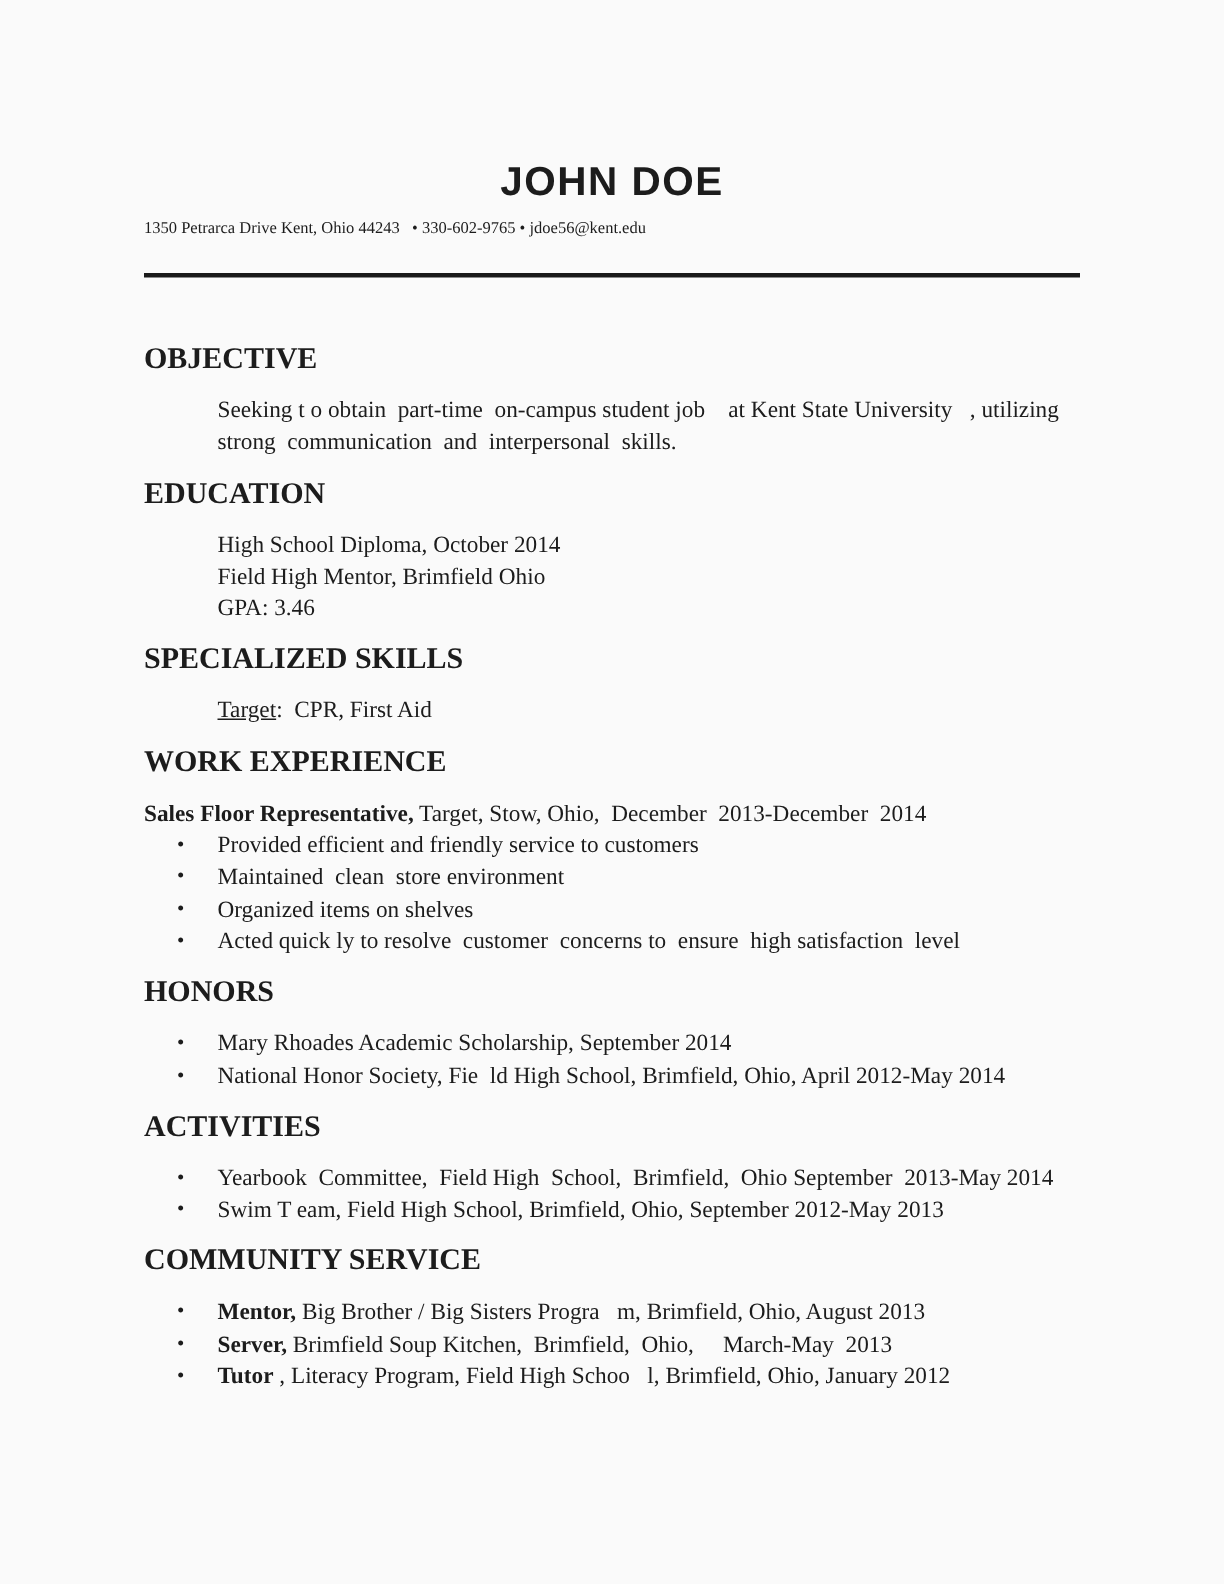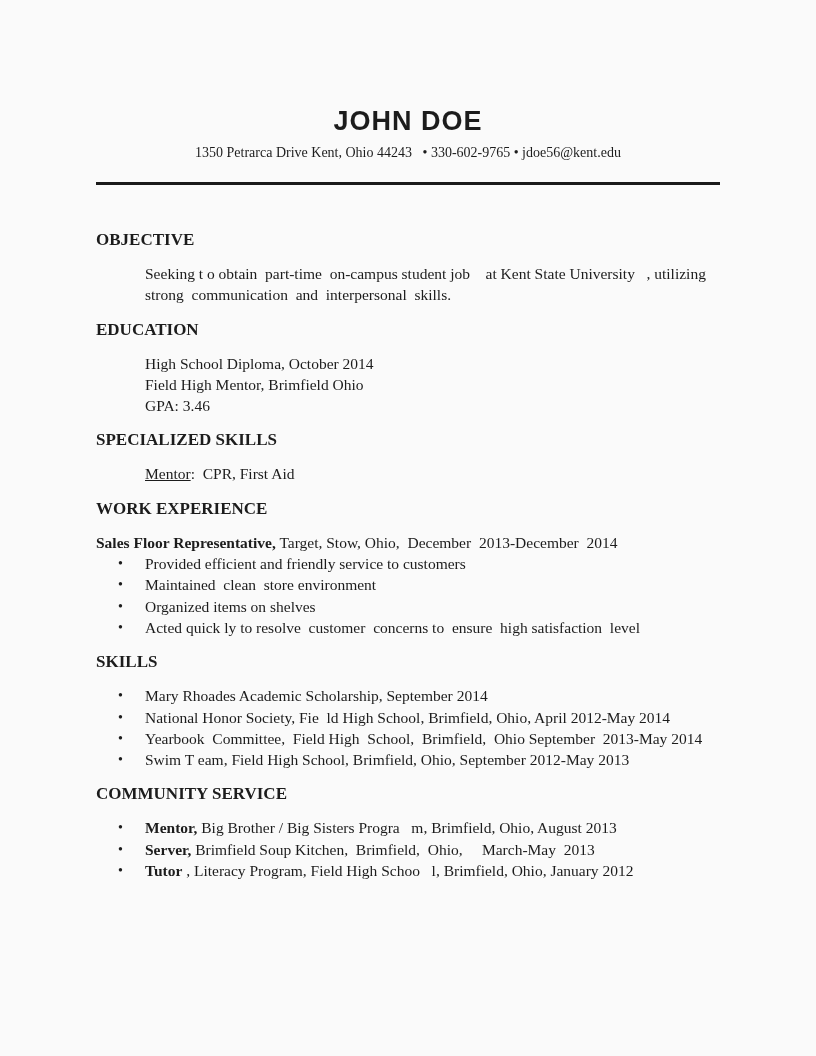--- a/index.html
+++ b/index.html
@@ -24,34 +24,34 @@
   .name {
     font-family: "Liberation Sans", sans-serif;
     font-weight: bold;
     font-size: 27px;
     line-height: 34px;
     letter-spacing: 1px;
     text-align: center;
     white-space: pre-wrap;
   }
   .contact {
-    font-size: 14px;
+    font-size: 11px;
     line-height: 21px;
     margin-top: 4px;
-    text-align: center;
+    text-align: left;
     white-space: pre-wrap;
   }
   .rule {
     height: 0;
     border-bottom: 3px solid #1a1a1a;
     margin-top: 19px;
   }
   
   .section h2 {
-    font-size: 17px;
+    font-size: 20px;
     font-weight: bold;
     line-height: 21px;
     margin: 13px 0;
     white-space: pre-wrap;
   }
   .section.first h2 {
     margin-top: 44px;
   }
   .section p, .section li {
     font-size: 15.5px;
@@ -125,21 +125,21 @@
         <p class="pre">High School Diploma, October 2014</p>
         <p class="pre">Field High Mentor, Brimfield Ohio</p>
         <p class="pre">GPA: 3.46</p>
       </div>
     </div>
   </div>
 
   <div class="section">
     <h2>SPECIALIZED SKILLS</h2>
     <div class="indent">
-      <p><span class="u pre">Mentor</span><span class="pre">:  </span><span class="pre">CPR, First Aid</span></p>
+      <p><span class="u pre">Target</span><span class="pre">:  </span><span class="pre">CPR, First Aid</span></p>
     </div>
   </div>
 
   <div class="section">
     <h2>WORK EXPERIENCE</h2>
     <p><span class="b pre">Sales Floor Representative,</span><span class="pre"> Target, Stow, Ohio,  December  2013-December  2014</span></p>
     <ul class="blist">
       <li>
           <span class="blt">•</span>
           <span class="btxt">Provided efficient and friendly service to customers</span>
@@ -153,34 +153,35 @@
           <span class="btxt">Organized items on shelves</span>
         </li>
       <li>
           <span class="blt">•</span>
           <span class="btxt">Acted quick ly to resolve  customer  concerns to  ensure  high satisfaction  level</span>
         </li>
     </ul>
   </div>
 
   <div class="section">
-    <h2>SKILLS</h2>
+    <h2>HONORS</h2>
     <ul class="blist">
       <li>
           <span class="blt">•</span>
           <span class="btxt">Mary Rhoades Academic Scholarship, September 2014</span>
         </li>
       <li>
           <span class="blt">•</span>
           <span class="btxt">National Honor Society, Fie  ld High School, Brimfield, Ohio, April 2012-May 2014</span>
         </li>
     </ul>
   </div>
 
   <div class="section">
+    <h2>ACTIVITIES</h2>
     <ul class="blist">
       <li>
           <span class="blt">•</span>
           <span class="btxt">Yearbook  Committee,  Field High  School,  Brimfield,  Ohio September  2013-May 2014</span>
         </li>
       <li>
           <span class="blt">•</span>
           <span class="btxt">Swim T eam, Field High School, Brimfield, Ohio, September 2012-May 2013</span>
         </li>
     </ul>

